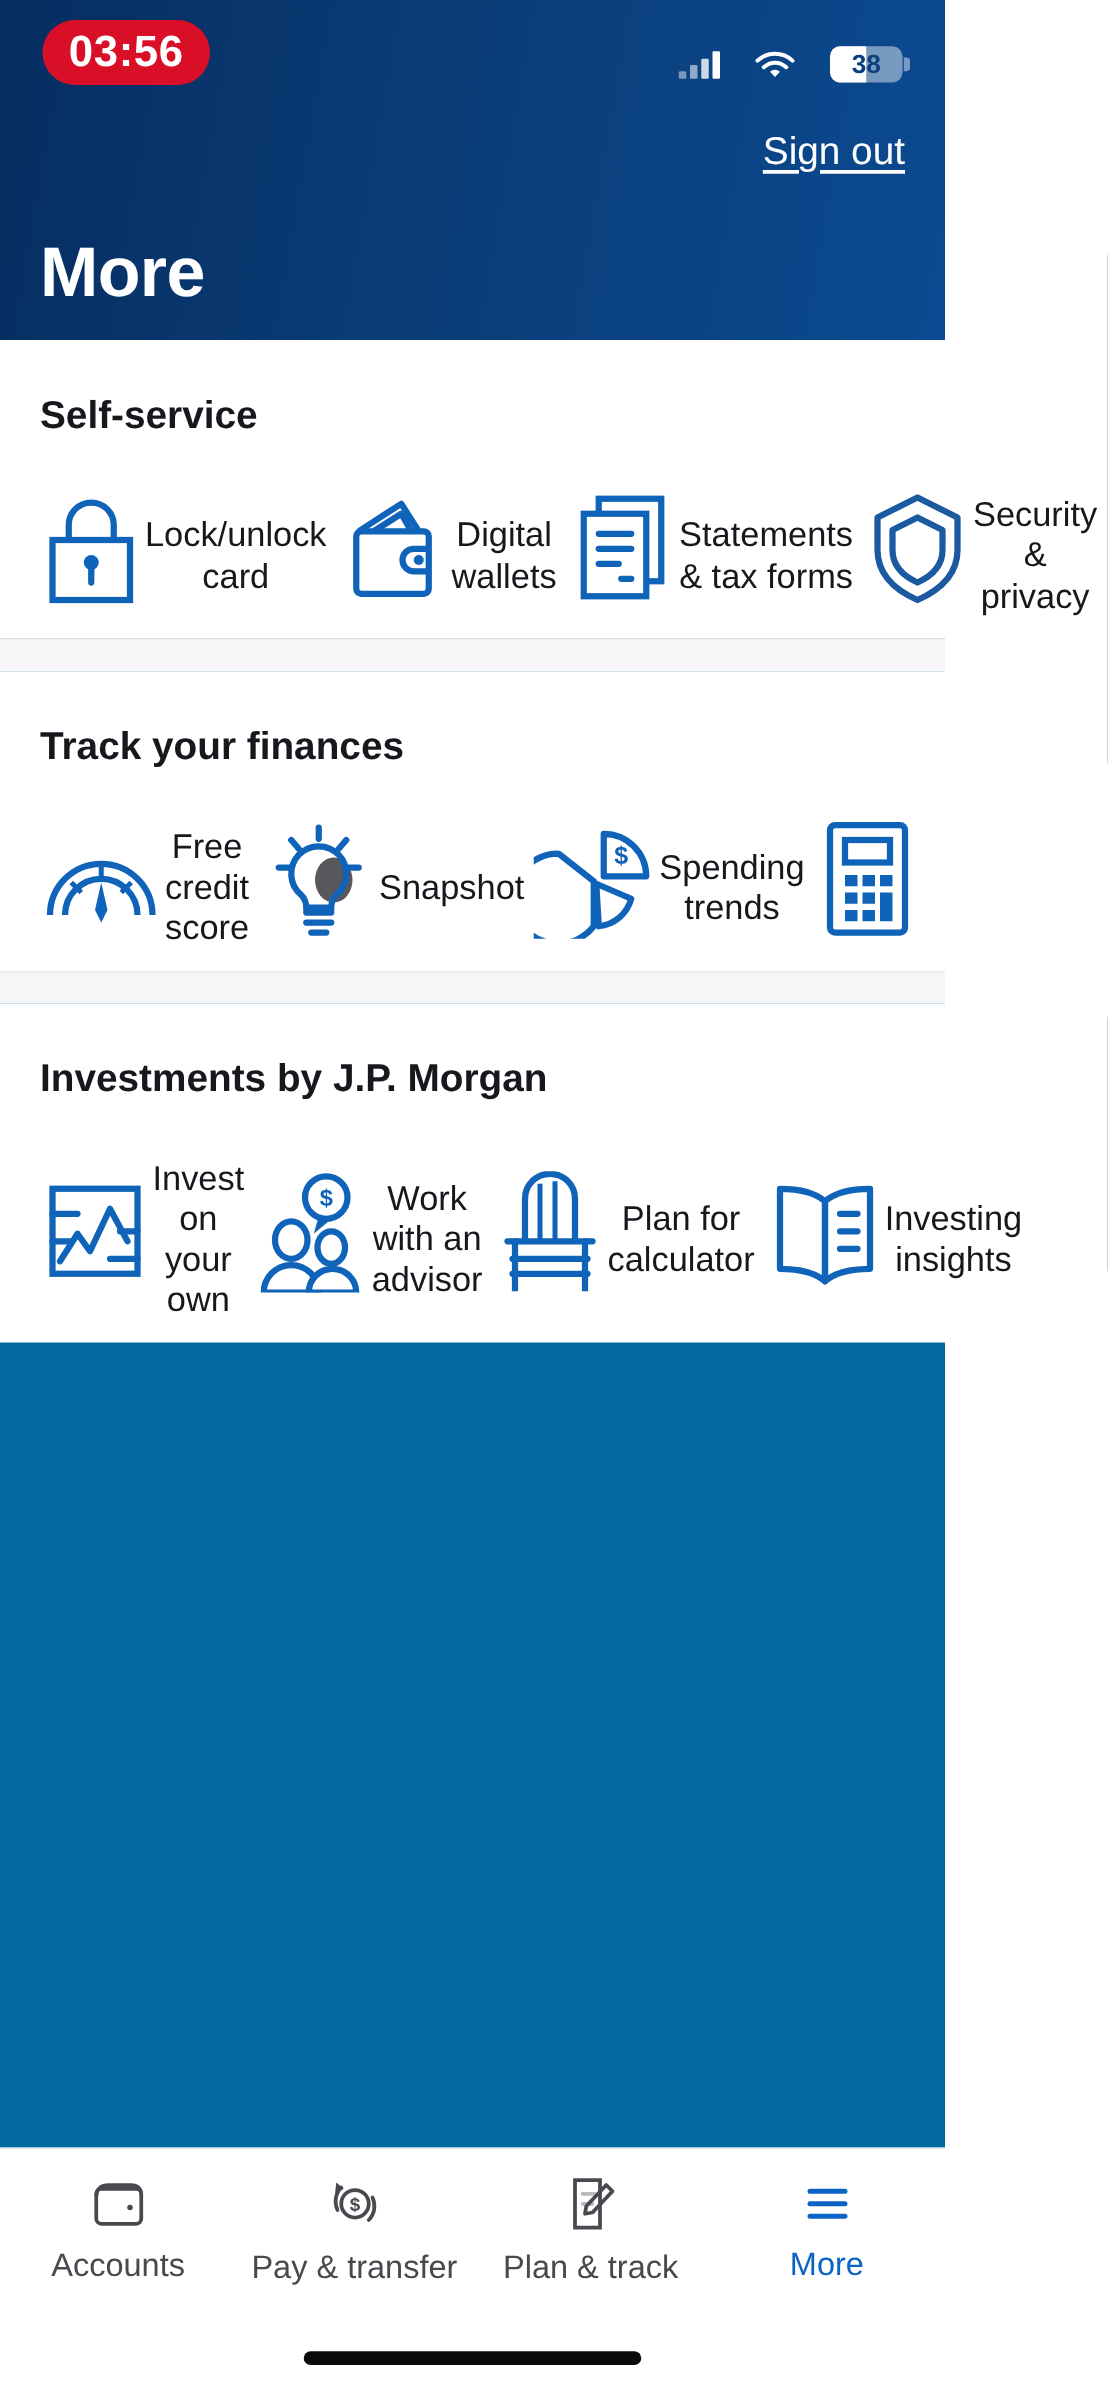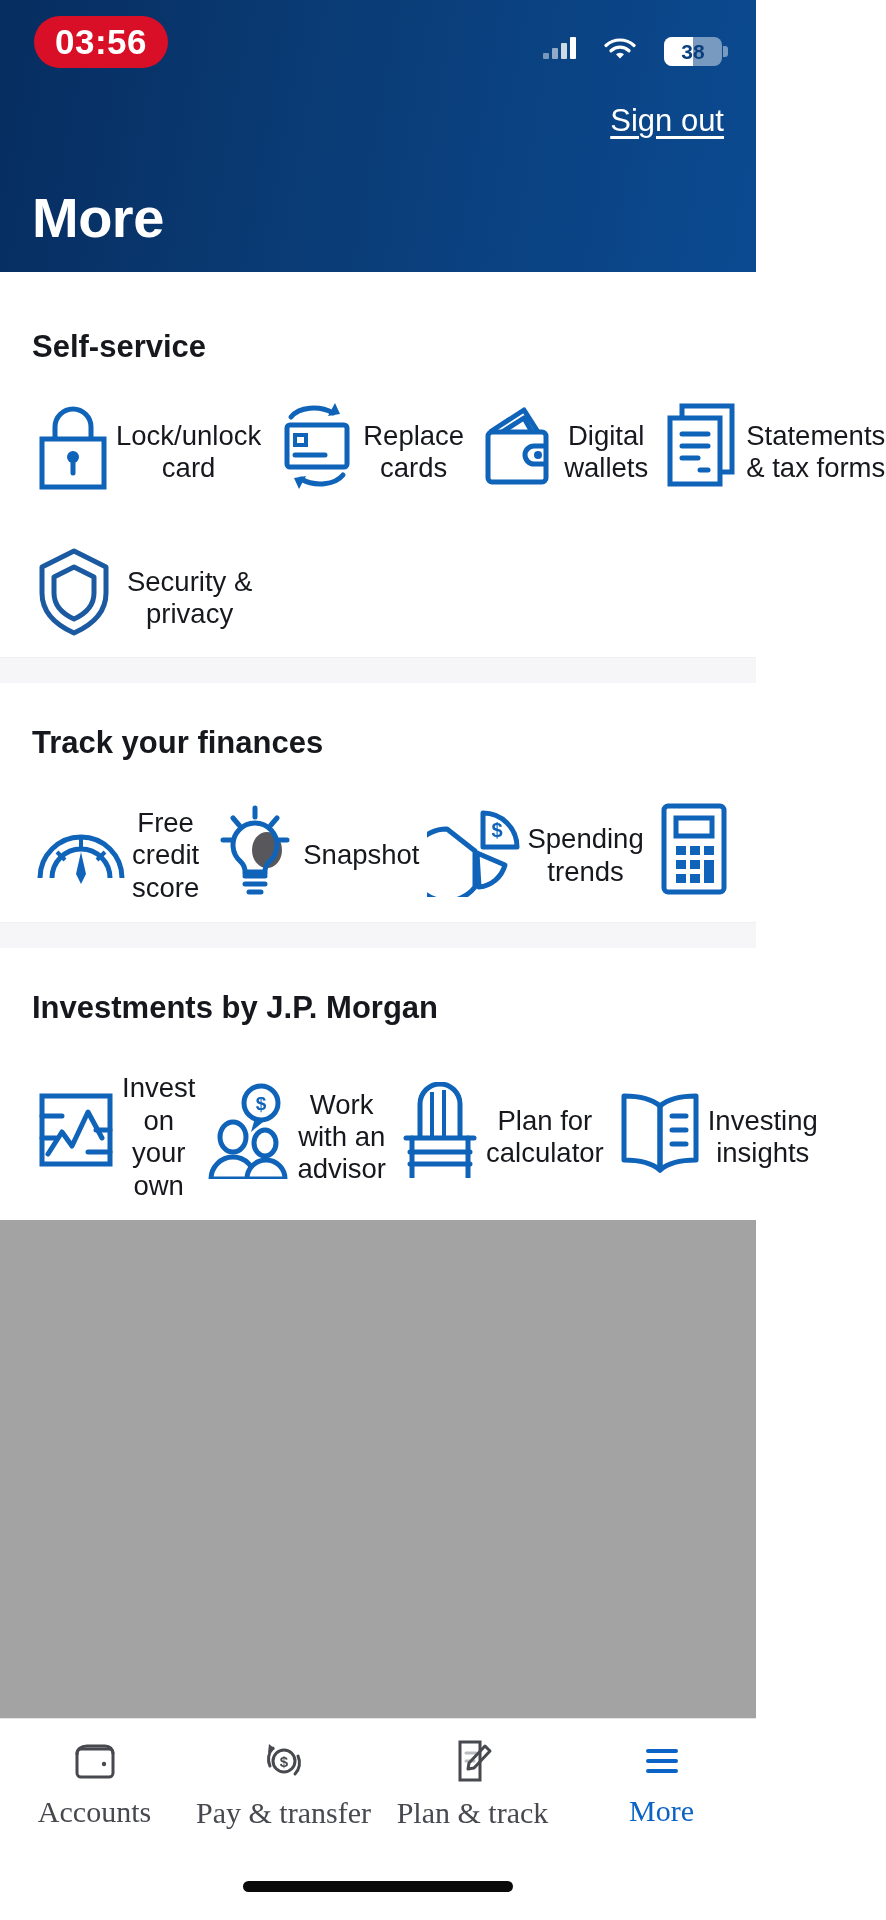--- a/index.html
+++ b/index.html
@@ -22,21 +22,21 @@
     position: absolute; top: 0; left: 0; right: 0; height: 84px;
     display: flex; align-items: center; justify-content: space-between;
     padding: 0 34px;
   }
   .time-pill {
     background: #d80f26; color: #fff;
     font-size: 35px; font-weight: bold;
     padding: 7px 21px; border-radius: 26px;
     letter-spacing: 0.5px; line-height: 1.1;
   }
-  .status-right { display: flex; align-items: flex-start; gap: 28px; margin-top: 19px; }
+  .status-right { display: flex; align-items: center; gap: 28px; margin-top: 19px; }
   .sig { display: flex; align-items: flex-end; gap: 3px; height: 22px; }
   .sig i { display: block; width: 6px; background: #fff; border-radius: 1px; }
   .sig i:nth-child(1) { height: 6px; opacity: .45; }
   .sig i:nth-child(2) { height: 11px; opacity: .55; }
   .sig i:nth-child(3) { height: 16px; opacity: .8; }
   .sig i:nth-child(4) { height: 22px; }
   .battery {
     position: relative; width: 58px; height: 29px;
     border-radius: 8px; background: rgba(255,255,255,.45);
     display: flex; align-items: center; justify-content: center;
@@ -58,21 +58,21 @@
     position: absolute; right: 32px; top: 103px;
     color: #fff; font-size: 31px; text-decoration: underline;
     text-underline-offset: 5px;
   }
   .page-title {
     position: absolute; left: 32px; bottom: 22px;
     color: #fff; font-size: 56px; font-weight: bold; letter-spacing: -0.5px;
   }
 
   
-  .scroll { position: absolute; top: 272px; left: 0; right: 0; bottom: 0; background: #a3a3a3; margin-top: 15px; }
+  .scroll { position: absolute; top: 272px; left: 0; right: 0; bottom: 0; background: #0369a1; }
   .section { background: #fff; padding: 0 26px; }
   .section-title {
     font-size: 31px; font-weight: bold; color: #16181d;
     padding: 42px 6px 4px 6px;
   }
   .grid {
     display: grid; grid-template-columns: repeat(4, 1fr);
     row-gap: 4px;
   }
   .tile {
@@ -90,21 +90,21 @@
   .bottomnav {
     position: absolute; left: 0; right: 0; bottom: 0;
     height: 202px; background: #fff;
     border-top: 1px solid #e3e3e8;
   }
   .navrow { display: flex; height: 128px; }
   .navitem {
     flex: 1; display: flex; flex-direction: column;
     align-items: center; justify-content: center; gap: 10px;
   }
-  .navitem .nlbl { font-size: 30px; color: #47494f; font-family: Liberation Serif, serif; }
+  .navitem .nlbl { font-size: 26px; color: #47494f; }
   .navitem.active .nlbl { color: #0b63c5; }
   .homebar {
     position: absolute; left: 50%; transform: translateX(-50%);
     bottom: 28px; width: 270px; height: 11px;
     background: #0a0a0a; border-radius: 8px;
   }
 </style>
 </head>
 <body>
 
@@ -146,34 +146,20 @@
             <svg width="86" height="92" viewBox="0 0 86 92">
               <path d="M25 40V28a18 18 0 0136 0v12" stroke="#0f63b8" stroke-width="5" fill="none"></path>
               <rect x="12" y="40" width="62" height="48" stroke="#0f63b8" stroke-width="5" fill="none"></rect>
               <circle cx="43" cy="58" r="6" fill="#0f63b8"></circle>
               <path d="M43 60v14" stroke="#0f63b8" stroke-width="5" stroke-linecap="round"></path>
             </svg>
           </span>
           <span class="lbl">Lock/unlock card</span>
         </div>
 
-        <div class="tile">
-          <span class="ico">
-            <svg width="94" height="96" viewBox="0 0 94 96">
-              <rect x="18" y="28" width="60" height="42" rx="3" stroke="#0f63b8" stroke-width="5" fill="none"></rect>
-              <rect x="26" y="38" width="11" height="10" stroke="#0f63b8" stroke-width="4" fill="none"></rect>
-              <path d="M26 58h30" stroke="#0f63b8" stroke-width="5" stroke-linecap="round"></path>
-              <path d="M22 20c8-10 28-12 42-4" stroke="#0f63b8" stroke-width="5" fill="none" stroke-linecap="round"></path>
-              <path d="M66 6l5 11-12 2z" fill="#0f63b8"></path>
-              <path d="M74 78c-8 10-28 12-42 4" stroke="#0f63b8" stroke-width="5" fill="none" stroke-linecap="round"></path>
-              <path d="M30 92l-5-11 12-2z" fill="#0f63b8"></path>
-            </svg>
-          </span>
-          <span class="lbl">Replace cards</span>
-        </div>
 
         <div class="tile">
           <span class="ico">
             <svg width="92" height="94" viewBox="0 0 92 94">
               <path d="M18 34l34-22 14 22" stroke="#0f63b8" stroke-width="5" fill="none" stroke-linejoin="round"></path>
               <path d="M30 34l22-14 8 14" stroke="#0f63b8" stroke-width="5" fill="none" stroke-linejoin="round"></path>
               <rect x="16" y="34" width="58" height="50" rx="4" stroke="#0f63b8" stroke-width="5" fill="none"></rect>
               <path d="M74 48h-12a9 9 0 000 18h12" stroke="#0f63b8" stroke-width="5" fill="none"></path>
               <circle cx="66" cy="57" r="4" fill="#0f63b8"></circle>
             </svg>

